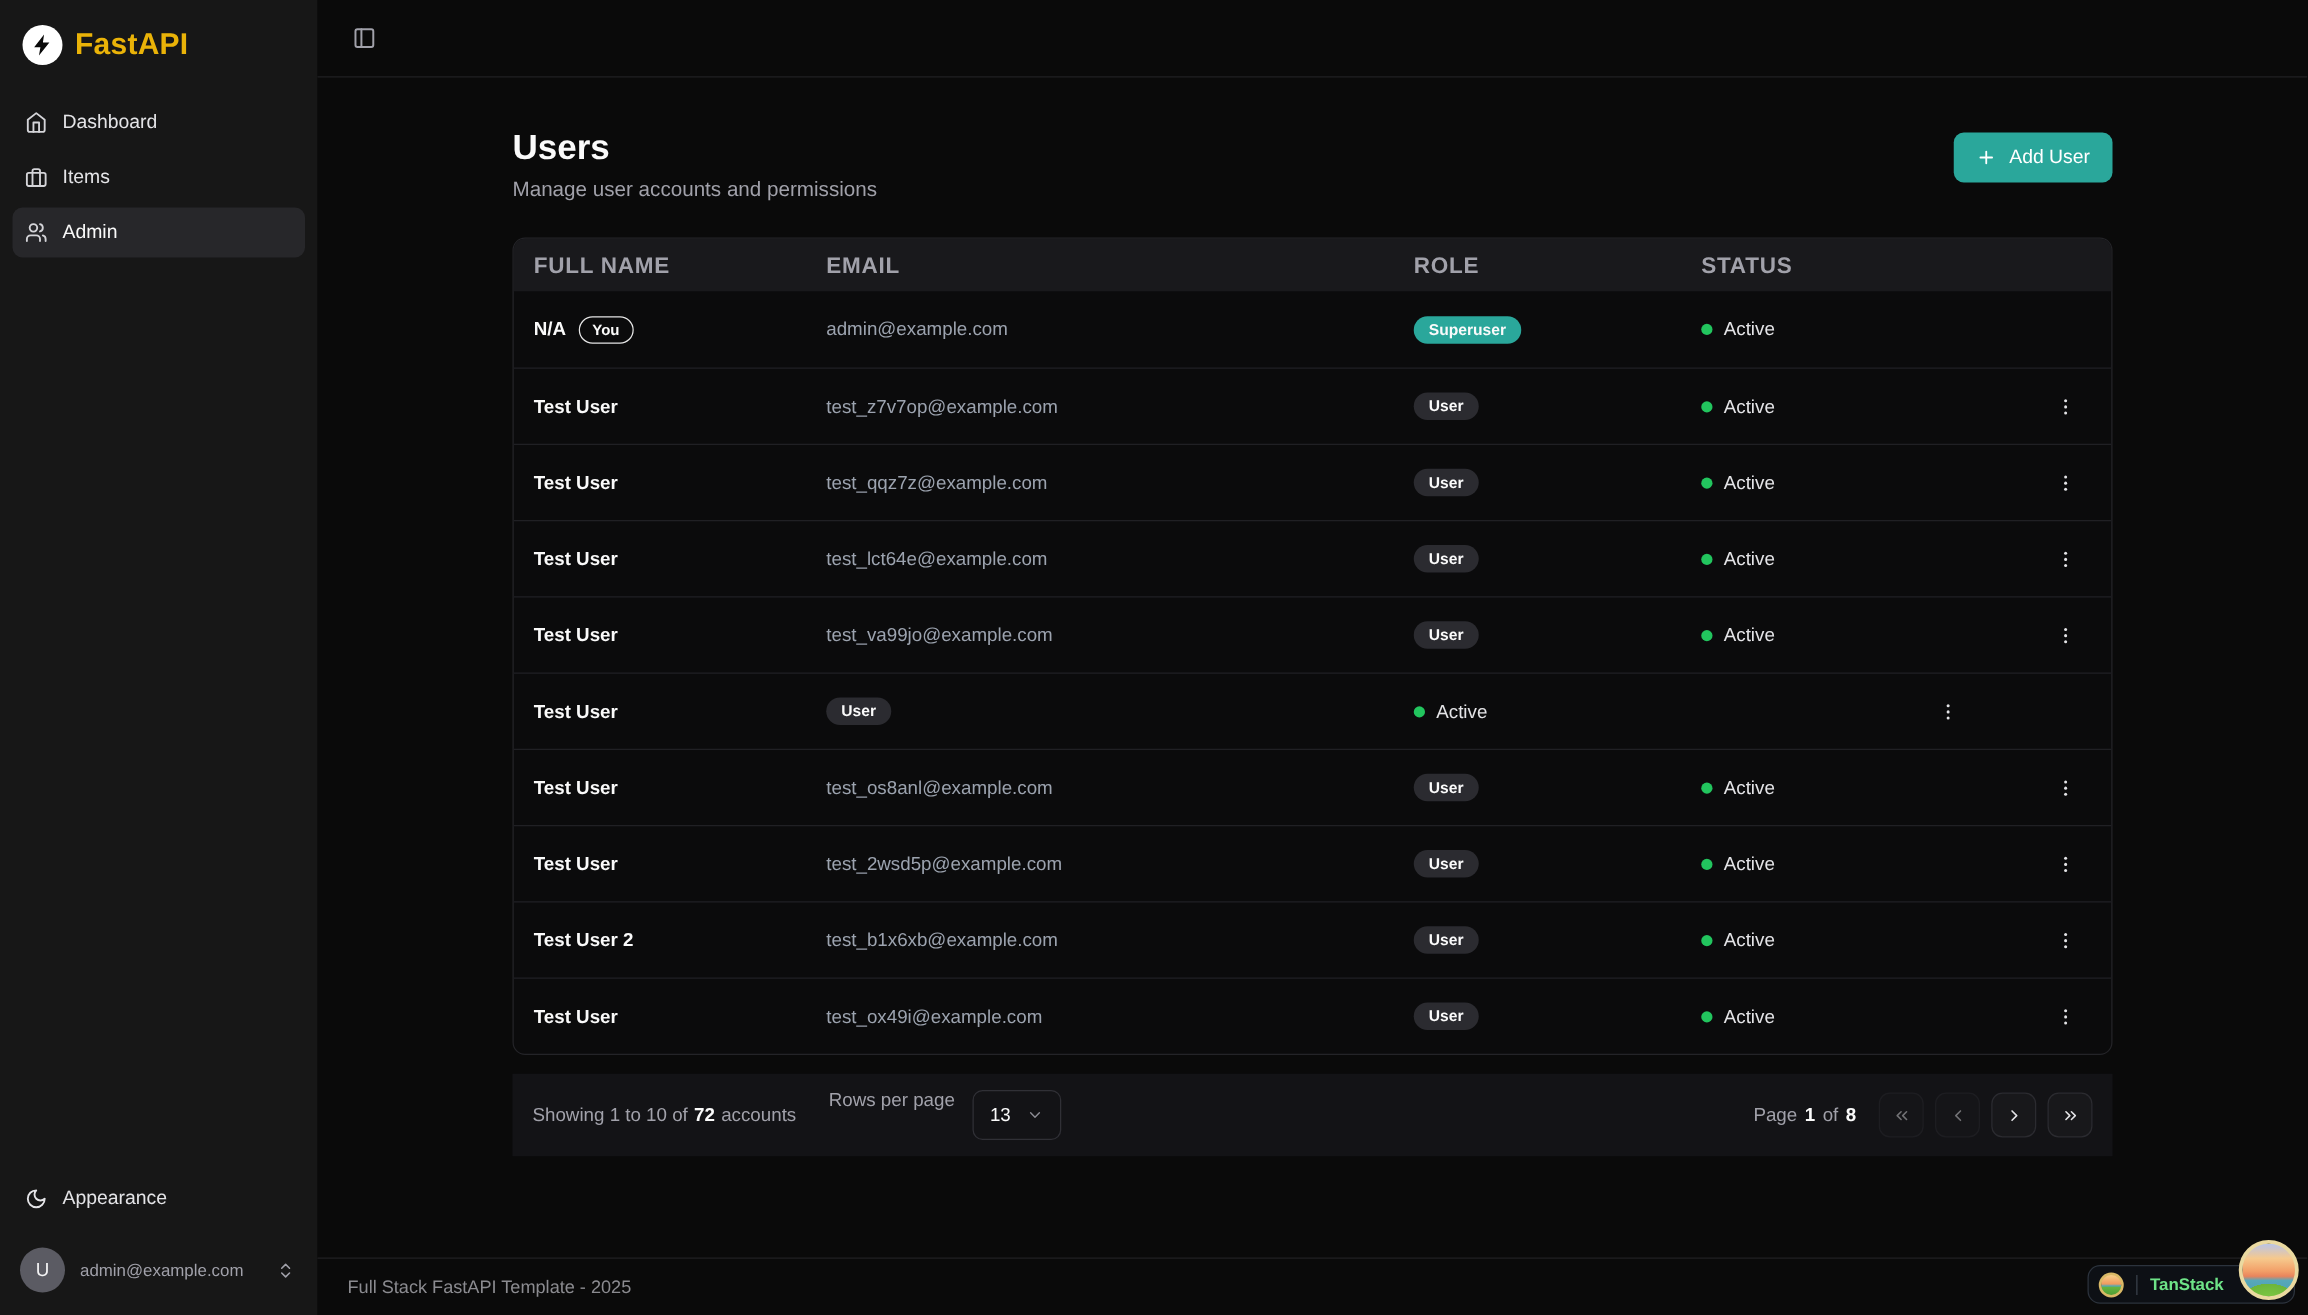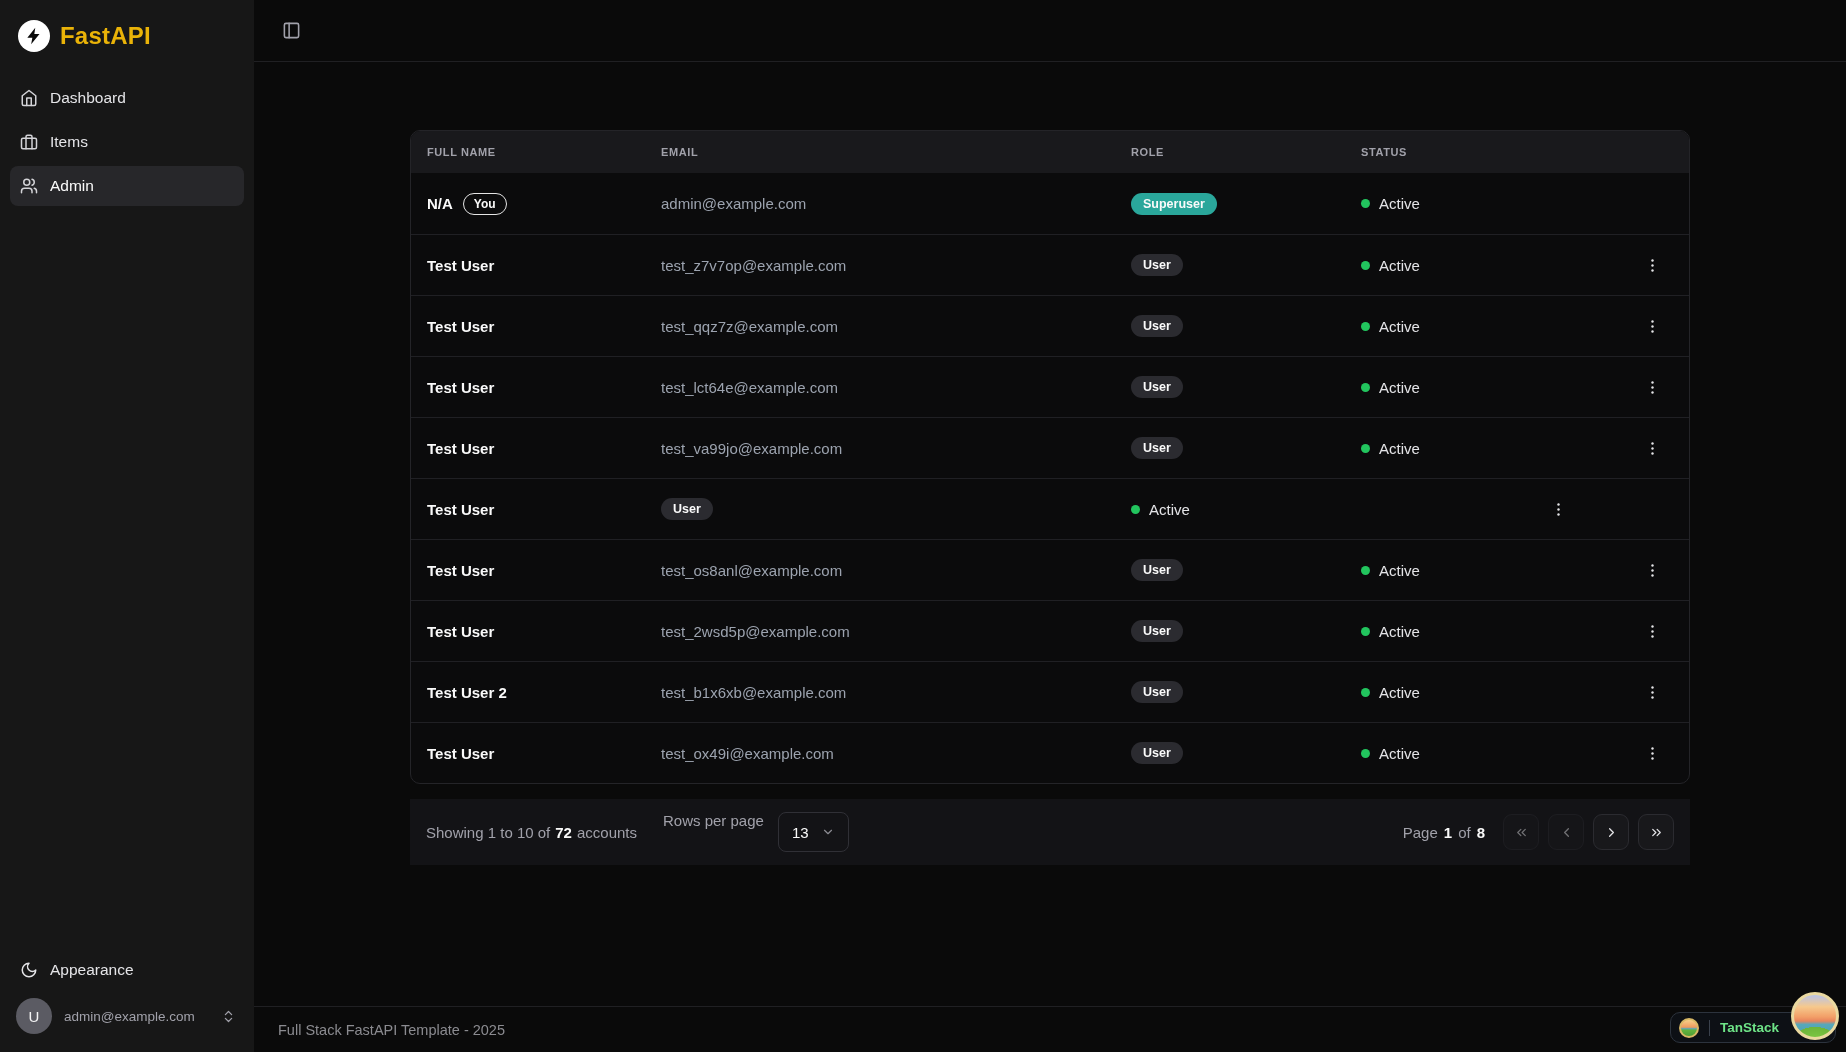--- a/index.html
+++ b/index.html
@@ -29,21 +29,21 @@
   .nav { display:flex; flex-direction:column; gap:4px; margin-top:16px; }
   .nav-item {
     display:flex; align-items:center; gap:12px;
     height:40px; padding:0 10px; border-radius:8px;
     font-size:15.5px; color:#e4e4e7; cursor:pointer;
   }
   .nav-item .nicon { color:#d4d4d8; }
   .nav-item.active { background:#27272a; color:#fafafa; }
   .sidebar-spacer { flex:1; }
   .appearance-item {
-    display:flex; align-items:center; gap:12px;
+    display:flex; gap:12px;
     height:40px; padding:0 10px; border-radius:8px;
     font-size:15.5px; color:#e4e4e7; cursor:pointer;
   }
   .user-row {
     display:flex; align-items:center; gap:12px;
     padding:8px 8px 4px 6px; cursor:pointer;
   }
   .avatar {
     width:36px; height:36px; border-radius:50%;
     background:#5b5b63; color:#f4f4f5;
@@ -89,21 +89,21 @@
   .thead, .trow {
     display:grid;
     grid-template-columns:234px 470px 230px 250px 1fr;
     align-items:center;
   }
   .thead {
     height:42px;
     background:#19191c;
   }
   .th {
-    font-size:11px; font-weight:700; letter-spacing:0.6px;
+    font-size:18px; font-weight:700; letter-spacing:0.6px;
     text-transform:uppercase; color:#a1a1aa;
     padding-left:16px;
   }
   .trow { height:61px; border-top:1px solid #202024; }
   .trow:first-of-type { border-top:none; }
   .cell { padding-left:16px; display:flex; align-items:center; }
   .uname { font-size:15px; font-weight:600; color:#fafafa; }
   .you-badge {
     margin-left:10px;
     font-size:12px; font-weight:700; color:#fafafa;
@@ -259,20 +259,35 @@
     <button class="panel-toggle">
       <svg width="19" height="19" viewBox="0 0 24 24" fill="none" stroke="currentColor" stroke-width="2" stroke-linecap="round" stroke-linejoin="round">
           <rect width="18" height="18" x="3" y="3" rx="2"></rect>
           <path d="M9 3v18"></path>
         </svg>
     </button>
   </div>
 
   <div class="content">
     <div class="content-inner">
+      <div class="page-header">
+        <div>
+          <div class="page-title">Users</div>
+          <div class="page-subtitle">Manage user accounts and permissions</div>
+        </div>
+        <button class="add-user-btn" style="background: rgb(42, 167, 155);">
+          <span>
+            <svg width="16" height="16" viewBox="0 0 24 24" fill="none" stroke="currentColor" stroke-width="2.2" stroke-linecap="round">
+                <path d="M5 12h14"></path>
+                <path d="M12 5v14"></path>
+              </svg>
+          </span>
+          <span>Add User</span>
+        </button>
+      </div>
 
       <div class="table-card">
         <div class="thead">
           <div class="th">Full Name</div>
           <div class="th">Email</div>
           <div class="th">Role</div>
           <div class="th">Status</div>
           <div class="th"></div>
         </div>
         <div id="table-body">

